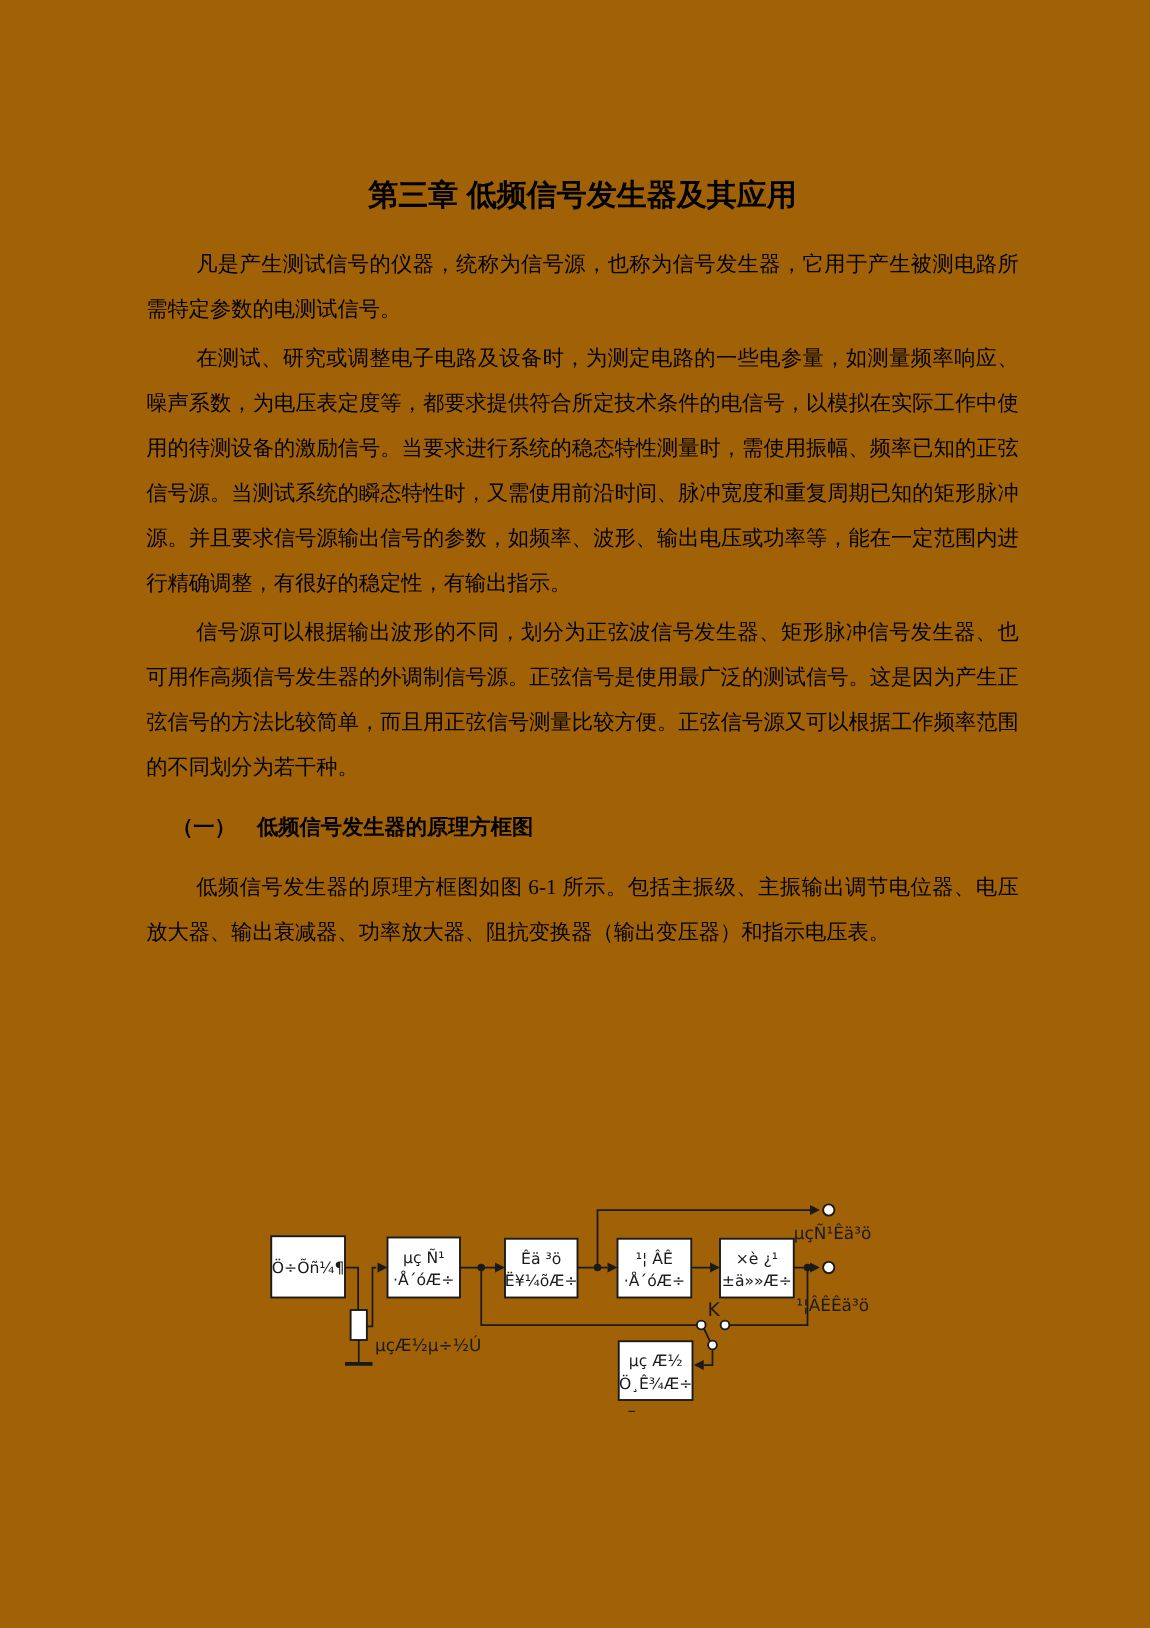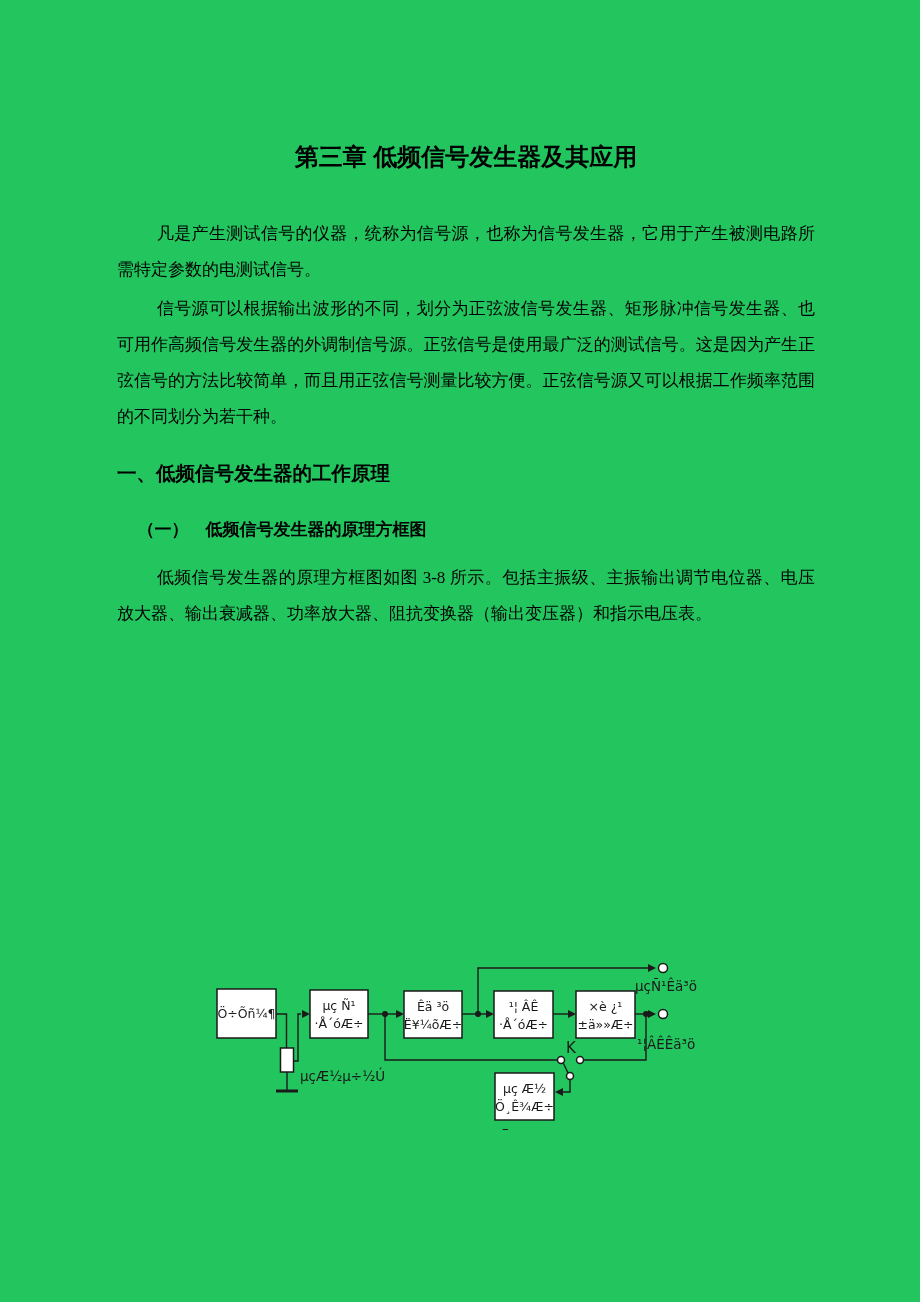--- a/index.html
+++ b/index.html
@@ -1,32 +1,32 @@
 <!DOCTYPE html>
 <html><head>
 <meta charset="utf-8">
 <style>
   html,body{margin:0;padding:0;background:#ffffff;}
   .page{
-    position:relative;width:920px;height:1302px;background:#22c55e;
+    position:relative;width:920px;height:1302px;background:#a16207;
     color:#000;overflow:hidden;
     font-family:"Liberation Serif","DejaVu Serif",serif;
   }
   .text-col{position:absolute;left:117px;top:0;width:698px;}
   .doc-title{
     margin:140px 0 0 0;text-align:center;
     font-family:"Liberation Sans","DejaVu Sans",sans-serif;
     font-weight:bold;font-size:24px;line-height:33px;
   }
   p.body{
     margin:3px 0 0 0;font-size:17px;line-height:36px;
     text-align:justify;text-align-last:left;text-indent:2.35em;
     word-break:break-all;
   }
-  p.first-para{margin-top:43px;}
+  p.first-para{margin-top:21px;}
   .sec-heading{
     margin:20px 0 21px 0;
     font-family:"Liberation Sans","DejaVu Sans",sans-serif;
     font-weight:bold;font-size:19.5px;line-height:36px;
   }
   .sub-heading{
     margin:12px;font-size:17px;line-height:36px;text-indent:0.5em;font-weight:bold;
   }
   .diagram-svg{position:absolute;left:0;top:940px;}
   .blk{fill:#ffffff;stroke:#1a1a1a;stroke-width:1.5;}
@@ -50,28 +50,28 @@
 </style>
 </head>
 <body>
 
 <div class="page">
 
   <div class="text-col">
     <h1 class="doc-title">第三章 低频信号发生器及其应用</h1>
 
     <p class="body first-para">凡是产生测试信号的仪器，统称为信号源，也称为信号发生器，它用于产生被测电路所需特定参数的电测试信号。</p>
+    <p class="body">在测试、研究或调整电子电路及设备时，为测定电路的一些电参量，如测量频率响应、噪声系数，为电压表定度等，都要求提供符合所定技术条件的电信号，以模拟在实际工作中使用的待测设备的激励信号。当要求进行系统的稳态特性测量时，需使用振幅、频率已知的正弦信号源。当测试系统的瞬态特性时，又需使用前沿时间、脉冲宽度和重复周期已知的矩形脉冲源。并且要求信号源输出信号的参数，如频率、波形、输出电压或功率等，能在一定范围内进行精确调整，有很好的稳定性，有输出指示。</p>
     <p class="body">信号源可以根据输出波形的不同，划分为正弦波信号发生器、矩形脉冲信号发生器、也可用作高频信号发生器的外调制信号源。正弦信号是使用最广泛的测试信号。这是因为产生正弦信号的方法比较简单，而且用正弦信号测量比较方便。正弦信号源又可以根据工作频率范围的不同划分为若干种。</p>
 
-    <h2 class="sec-heading">一、低频信号发生器的工作原理</h2>
 
 
     <p class="sub-heading">（一）　低频信号发生器的原理方框图</p>
 
-    <p class="body">低频信号发生器的原理方框图如图 3-8 所示。包括主振级、主振输出调节电位器、电压放大器、输出衰减器、功率放大器、阻抗变换器（输出变压器）和指示电压表。</p>
+    <p class="body">低频信号发生器的原理方框图如图 6-1 所示。包括主振级、主振输出调节电位器、电压放大器、输出衰减器、功率放大器、阻抗变换器（输出变压器）和指示电压表。</p>
   </div>
 
   <svg class="diagram-svg" width="920" height="230" viewBox="0 940 920 230" xmlns="http://www.w3.org/2000/svg">
 
     <path class="wire" d="M276,1014 H286.5 V1048"></path>
 
     <rect class="blk" x="280.5" y="1048" width="13" height="24"></rect>
 
     <path class="wire" d="M287,1072 V1090.5"></path>
     <path class="wire-thick" d="M276,1091 H298"></path>

